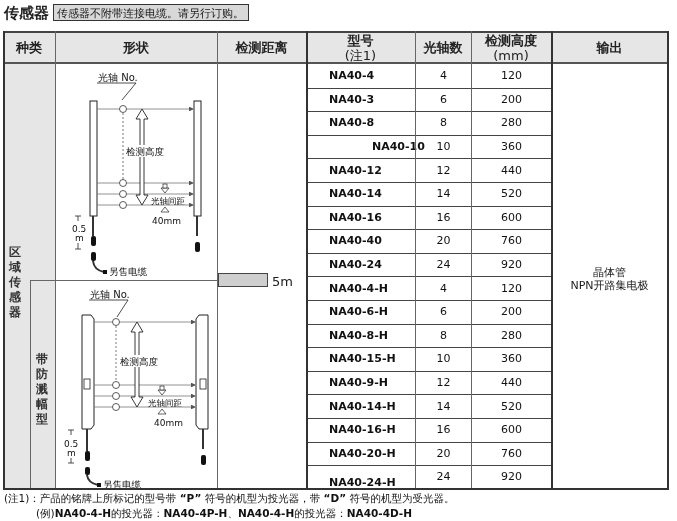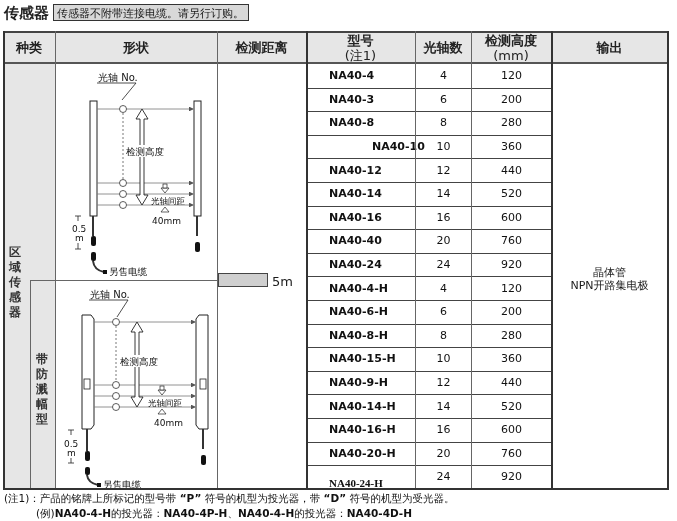--- a/index.html
+++ b/index.html
@@ -235,21 +235,21 @@
     <div class="cell num" style="left: 472px; width: 79px; top: 394.4px; height: 23.6px;">520</div>
     <div class="hline" style="left: 306px; width: 245px; top: 394.4px; border-top-color: rgb(68, 68, 68);"></div>
     <div class="cell model" style="left: 307px; width: 108px; top: 418px; height: 23.6px;">NA40-16-H</div>
     <div class="cell num" style="left: 416px; width: 55px; top: 418px; height: 23.6px;">16</div>
     <div class="cell num" style="left: 472px; width: 79px; top: 418px; height: 23.6px;">600</div>
     <div class="hline" style="left: 306px; width: 245px; top: 418px; border-top-color: rgb(68, 68, 68);"></div>
     <div class="cell model" style="left: 307px; width: 108px; top: 441.6px; height: 23.6px;">NA40-20-H</div>
     <div class="cell num" style="left: 416px; width: 55px; top: 441.6px; height: 23.6px;">20</div>
     <div class="cell num" style="left: 472px; width: 79px; top: 441.6px; height: 23.6px;">760</div>
     <div class="hline" style="left: 306px; width: 245px; top: 441.6px; border-top-color: rgb(68, 68, 68);"></div>
-    <div class="cell model" style="left: 307px; width: 108px; top: 465.2px; height: 35px; font-family: Liberation Serif, serif;">NA40-24-H</div>
+    <div class="cell model" style="left: 307px; width: 108px; top: 465.2px; height: 35px;">NA40-24-H</div>
     <div class="cell num" style="left: 416px; width: 55px; top: 465.2px; height: 23.6px;">24</div>
     <div class="cell num" style="left: 472px; width: 79px; top: 465.2px; height: 23.6px;">920</div>
     <div class="hline" style="left: 306px; width: 245px; top: 465.2px; border-top-color: rgb(68, 68, 68);"></div>
   </div>
 
 <div class="output-text">
   <div>晶体管</div>
   <div>NPN开路集电极</div>
 </div>
 

